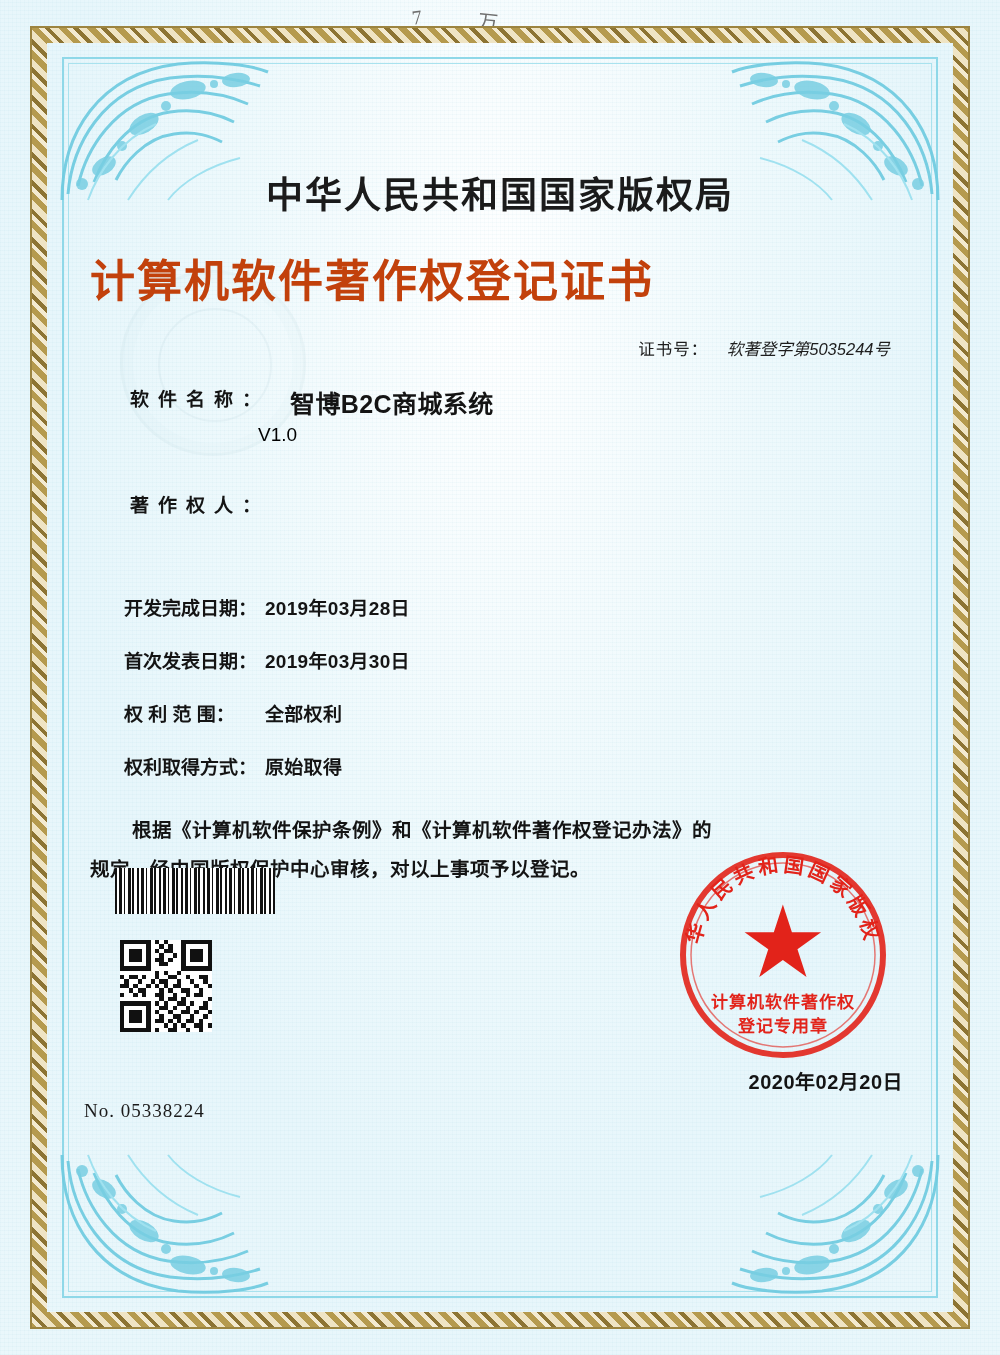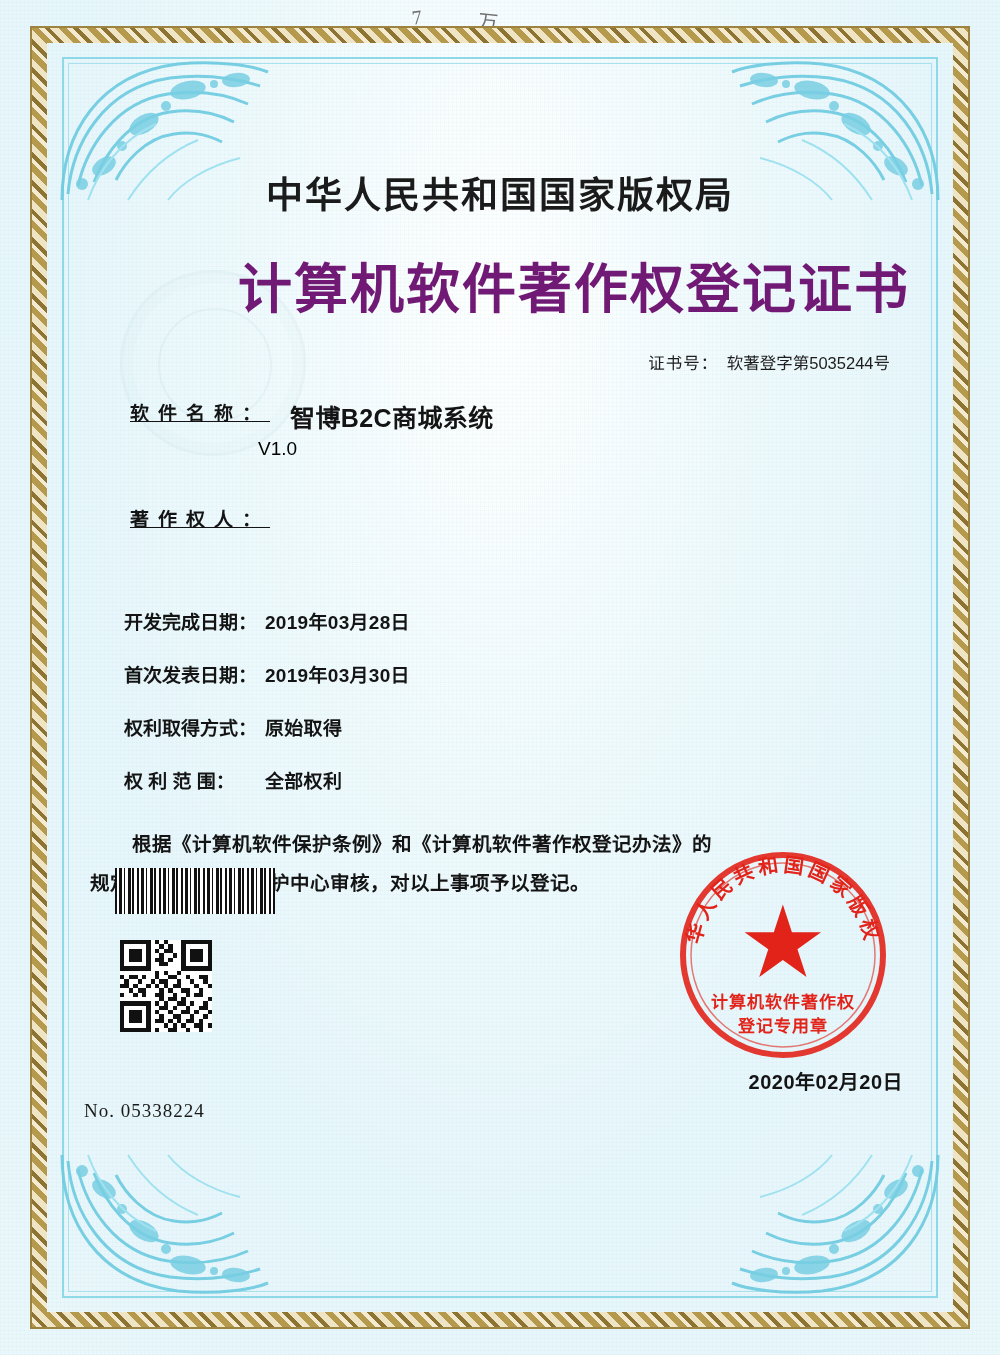--- a/index.html
+++ b/index.html
@@ -122,56 +122,55 @@
   .title-main {
     text-align: center;
     font-family: "Liberation Serif", "DejaVu Serif", serif;
     font-weight: bold;
     font-size: 37px;
     letter-spacing: 2px;
     color: #1b1b1b;
     margin: 45px 0 0 0;
   }
   .title-sub {
-    text-align: right;
+    text-align: left;
     font-family: "Liberation Serif", "DejaVu Serif", serif;
     font-weight: bold;
-    font-size: 54px;
+    font-size: 45px;
     letter-spacing: 2px;
-    color: #701a75;
+    color: #c2410c;
     margin: 26px 0 0 0;
   }
   .cert-no-row {
     margin-top: 26px;
     text-align: right;
     padding-right: 20px;
     font-size: 16.5px;
     color: #1d1d1d;
     font-family: "Liberation Sans", sans-serif;
   }
   .cert-no-row .lbl { letter-spacing: 1px; text-align: center; }
-  .cert-no-row .val { margin-left: 4px; }
+  .cert-no-row .val { margin-left: 14px; font-style: italic; }
 
   .field-block { margin-top: 24px; }
   .field-row {
     display: flex;
     align-items: flex-start;
     font-size: 19px;
     color: #141414;
     margin-bottom: 4px;
   }
   .field-row .label {
     width: 168px;
     flex: 0 0 168px;
     font-weight: bold;
     letter-spacing: 0px;
     padding-left: 40px;
     box-sizing: border-box;
     white-space: nowrap;
-    text-decoration: underline;
   }
   .field-row .label.sp1 { letter-spacing: 9px; }
   .field-row .value {
     font-weight: bold;
     font-size: 25px;
     letter-spacing: 0.4px;
     margin-left: 32px;
   }
   .value-line2 {
     padding-left: 168px;
@@ -420,26 +419,26 @@
 
     <div class="detail-row">
       <span class="label">开发完成日期：</span>
       <span class="value">2019年03月28日</span>
     </div>
     <div class="detail-row">
       <span class="label">首次发表日期：</span>
       <span class="value">2019年03月30日</span>
     </div>
     <div class="detail-row">
+      <span class="label">权 利 范 围：</span>
+      <span class="value">全部权利</span>
+    </div>
+    <div class="detail-row">
       <span class="label">权利取得方式：</span>
       <span class="value">原始取得</span>
-    </div>
-    <div class="detail-row">
-      <span class="label">权 利 范 围：</span>
-      <span class="value">全部权利</span>
     </div>
 
     <div class="statement">
       <div><span class="indent"></span><span>根据《计算机软件保护条例》和《计算机软件著作权登记办法》的</span></div>
       <div>规定，经中国版权保护中心审核，对以上事项予以登记。</div>
     </div>
 
   </div>
 
   <div class="barcode"></div>

